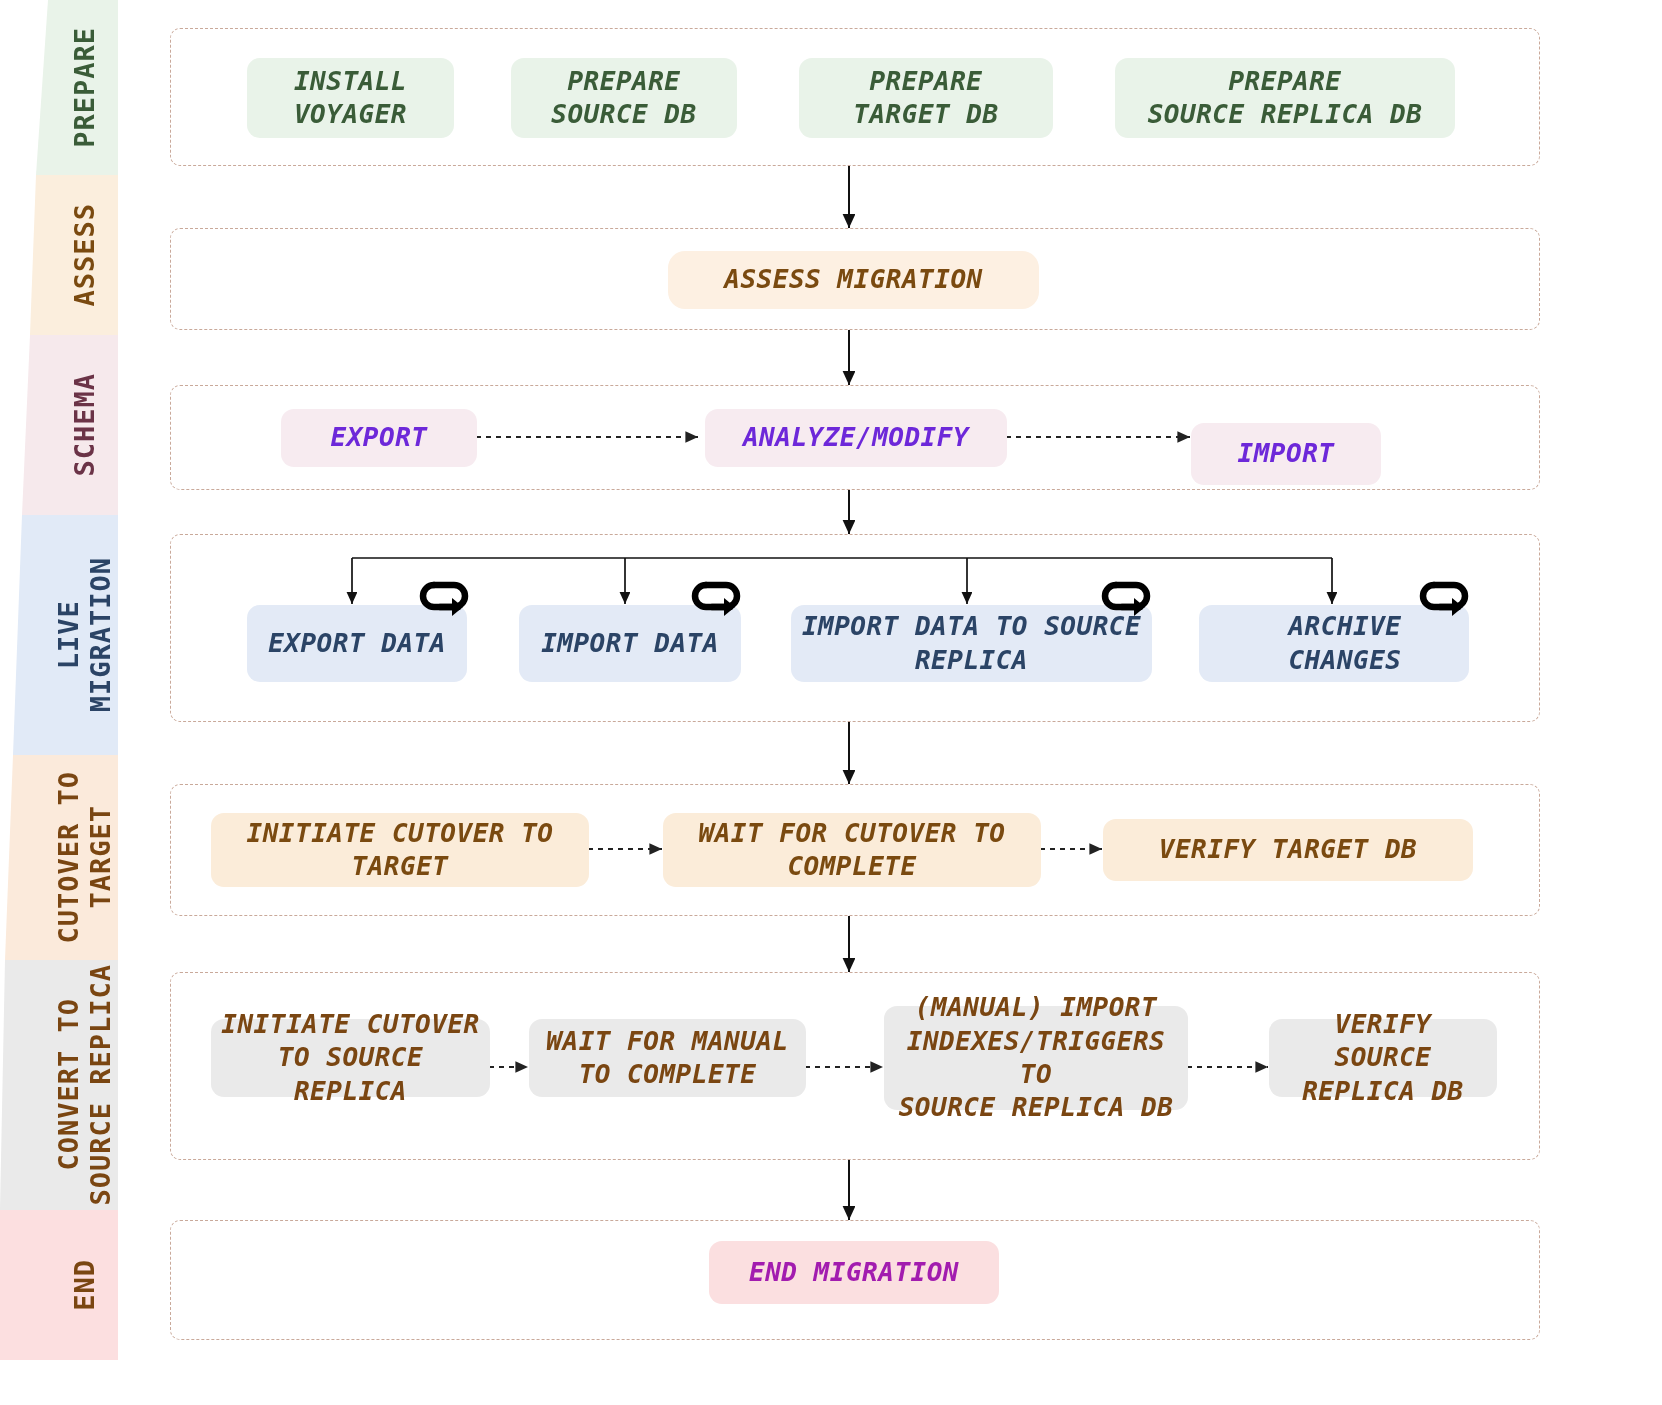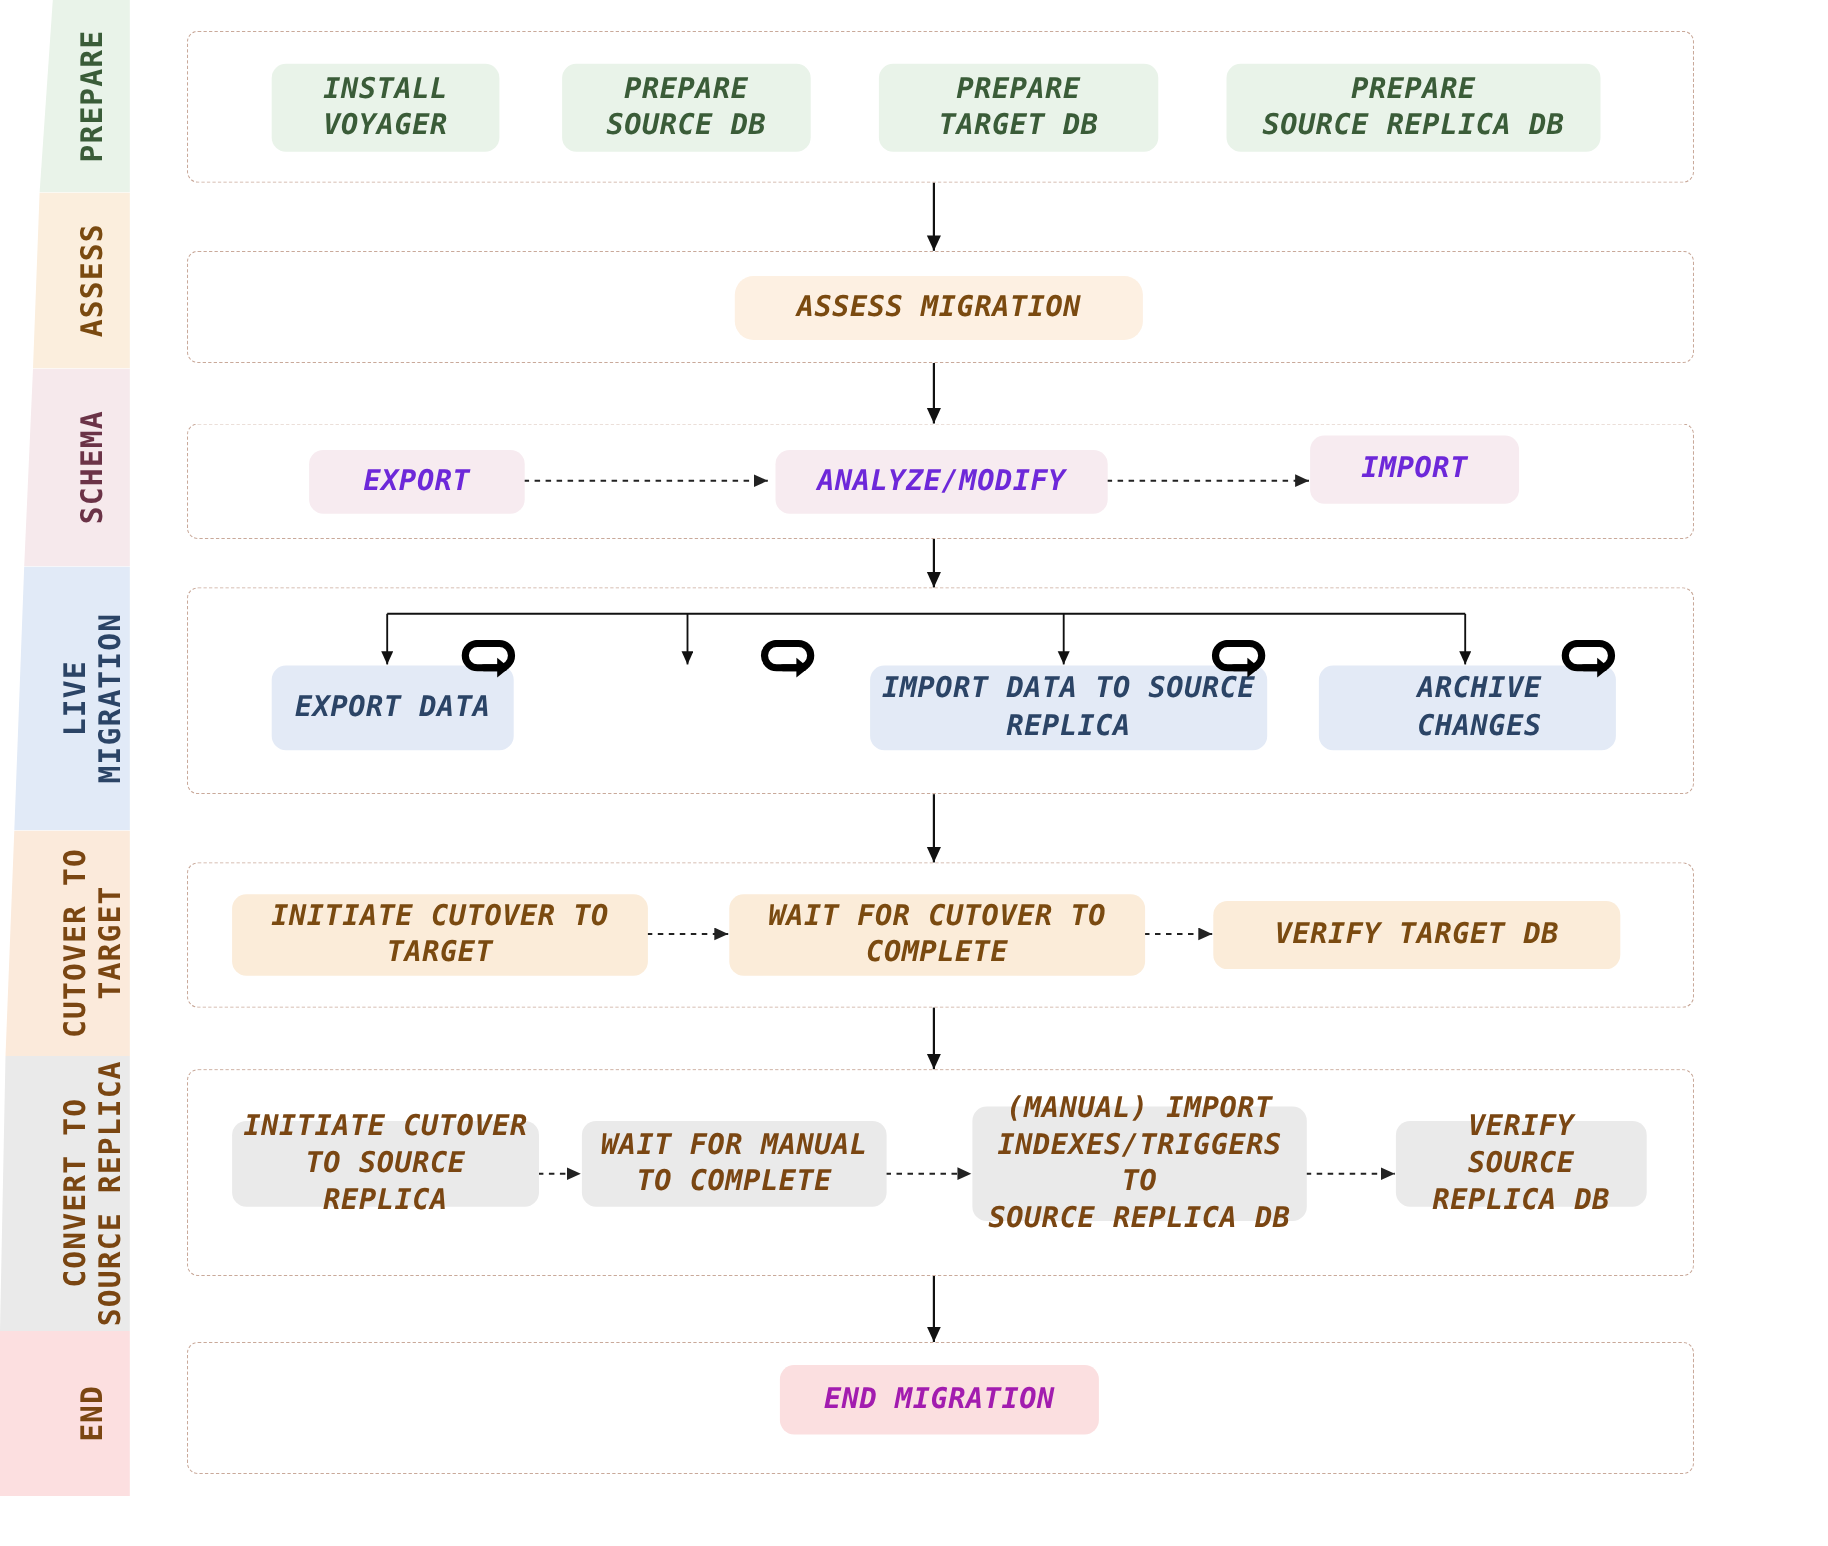--- a/index.html
+++ b/index.html
@@ -228,27 +228,28 @@
   <div class="section" style="left:170px; top:228px; width:1370px; height:102px;">
     <div class="boxes">
       <div class="node n-assess" style="left:497px; top:22px; width:371px; height:58px;">ASSESS MIGRATION</div>
     </div>
   </div>
 
   <div class="section" style="left:170px; top:385px; width:1370px; height:105px;">
     <div class="boxes">
       <div class="node n-schema" style="left:110px; top:23px; width:196px; height:58px;">EXPORT</div>
       <div class="node n-schema" style="left:534px; top:23px; width:302px; height:58px;">ANALYZE/MODIFY</div>
-      <div class="node n-schema" style="left:1020px; top:10px; width:190px; height:62px;">IMPORT</div>
+      <div class="node n-schema" style="left:1020px; top:37px; width:190px; height:62px;">IMPORT</div>
     </div>
   </div>
 
   <div class="section" style="left:170px; top:534px; width:1370px; height:188px;">
     <div class="boxes">
       <div class="node n-live" style="left:76px; top:70px; width:220px; height:77px;">EXPORT DATA</div>
+      <div class="node n-live" style="left:348px; top:70px; width:222px; height:77px;">IMPORT DATA</div>
       <div class="node n-live" style="left:620px; top:70px; width:361px; height:77px;">IMPORT DATA TO SOURCE
 REPLICA</div>
       <div class="node n-live" style="left:1028px; top:70px; width:270px; height:77px;padding-left:32px;">ARCHIVE CHANGES</div>
     </div>
   </div>
 
   <svg class="loop-icon" style="left:418px; top:576px;" viewBox="0 0 56 44">
     <path d="M16,9 H36 A11,11 0 0 1 36,31 H22" fill="none" stroke="#000" stroke-width="6.5" stroke-linecap="round"></path>
     <path d="M16,9 A11,11 0 0 0 16,31 H40" fill="none" stroke="#000" stroke-width="6.5" stroke-linecap="round"></path>
     <path d="M34,22 L45,31 L34,40 Z" fill="#000"></path>

